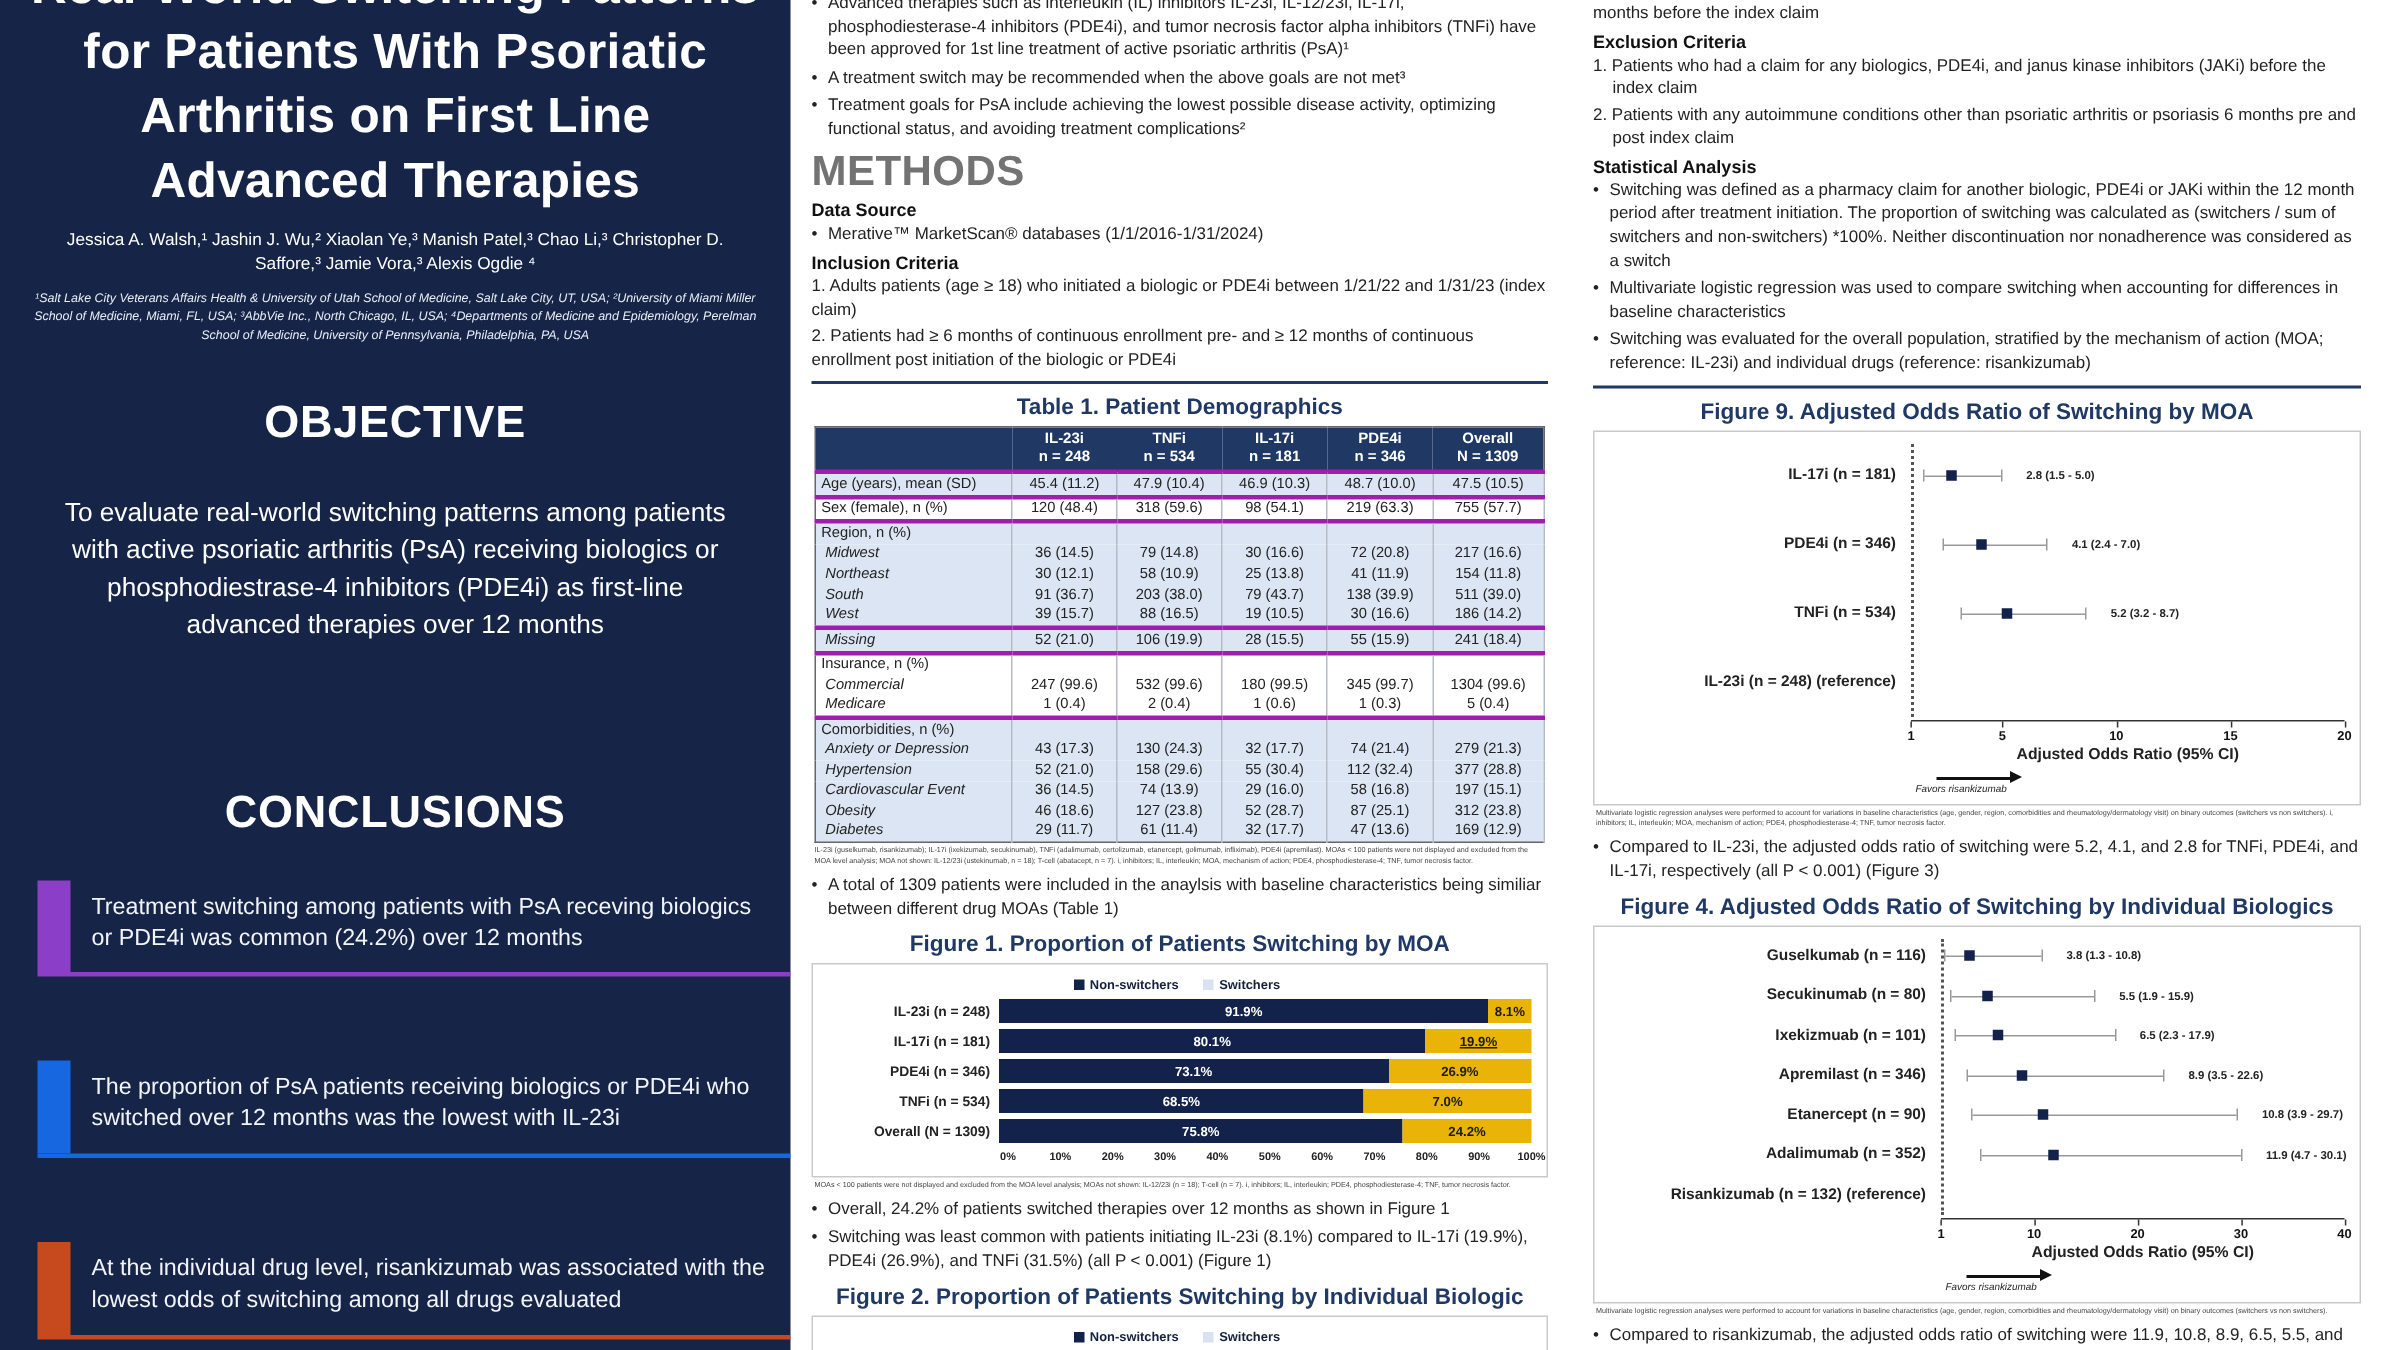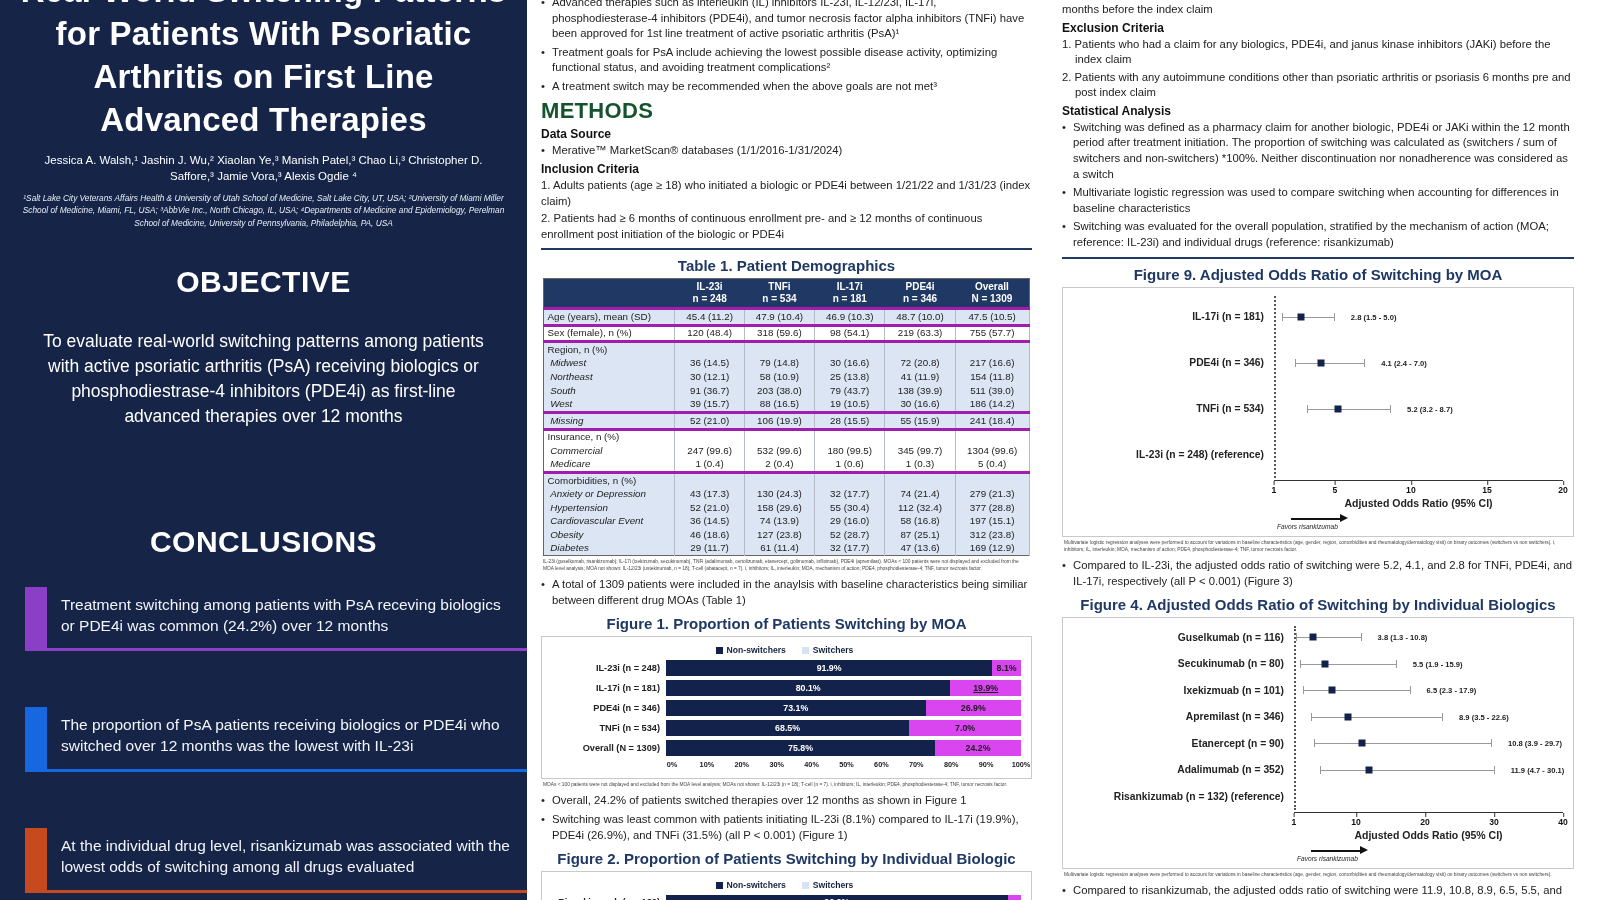--- a/index.html
+++ b/index.html
@@ -26,21 +26,21 @@
   .cgap { margin-top:56px; }
 
   
   .mid { width:513px; flex:none; padding:0 8px 0 14px; color:#222; }
   .right { width:560px; flex:none; padding:0 26px 0 22px; color:#222; }
   .bl { position:relative; padding-left:11px; font-size:11.3px; line-height:1.38; margin-bottom:3px; }
   .bl::before { content:"\2022"; position:absolute; left:0; }
   .num { font-size:11.3px; line-height:1.38; margin-bottom:2px; }
   .right .num { padding-left:13px; text-indent:-13px; }
   .sublabel { font-weight:bold; font-size:12px; margin:3px 0 2px 0; color:#111; }
-  .secthead { color:#14532d; font-weight:bold; font-size:22px; margin:4px 0 3px 0; letter-spacing:0.3px; }
+  .secthead { color:#737373; font-weight:bold; font-size:28px; margin:4px 0 3px 0; letter-spacing:0.3px; }
   .navyrule { border-top:2px solid #1f3864; margin-top:6px; }
   .figtitle { color:#1f3864; font-weight:bold; font-size:15px; text-align:center; margin:7px 0 4px 0; }
   .figbox { border:1px solid #c9c9c9; background:#fff; padding:6px 10px 6px 6px; }
   .tinynote { font-size:4.8px; color:#444; line-height:1.45; margin:3px 2px 4px 2px; }
 
   
   table.t1 { border-collapse:collapse; width:99%; margin:2px auto 0 auto; border:1px solid #666;
              font-size:9.8px; }
   .t1 th { background:#1f3864; color:#fff; font-weight:bold; text-align:center;
            padding:2px 1px; font-size:10px; line-height:1.2; }
@@ -60,21 +60,21 @@
   .sw.light { background:#d9e2f3; }
   .brow { display:flex; align-items:center; margin:4px 0; }
   .blabel { width:118px; flex:none; text-align:right; font-weight:bold; font-size:9.2px;
             padding-right:6px; white-space:nowrap; }
   .btrack { flex:1; display:flex; height:16px; }
   #fig2 .btrack { height:14px; }
   #fig2 .brow { margin:3.5px 0; }
   .seg { display:flex; align-items:center; justify-content:center; font-size:8.8px;
          font-weight:bold; white-space:nowrap; overflow:visible; }
   .seg.dark { background:#13224a; color:#fff; }
-  .seg.light { background:#d946ef; color:#1a1a1a; }
+  .seg.light { background:#eab308; color:#1a1a1a; }
   .baxis { position:relative; height:12px; margin-left:124px; margin-top:3px; }
   .btick { position:absolute; transform:translateX(-50%); font-size:7.3px; font-weight:bold; color:#222; }
 
   
   .fwrap { position:relative; }
   .frow { display:flex; align-items:center; }
   .f3 .frow { height:46px; }
   .f4 .frow { height:26.5px; }
   .flabel { flex:none; text-align:right; font-weight:bold; font-size:10.3px; padding-right:10px;
             white-space:nowrap; }
@@ -138,22 +138,22 @@
     <div class="conclusion cgap" style="border-bottom-color: rgb(198, 74, 30);">
       <div class="cbar" style="background: rgb(198, 74, 30);"></div>
       <div class="ctext">At the individual drug level, risankizumab was associated with the lowest odds of switching among all drugs evaluated</div>
     </div>
 
   </div>
 
   <div class="mid">
     <div class="mid-top">
       <div class="bl">Advanced therapies such as interleukin (IL) inhibitors IL-23i, IL-12/23i, IL-17i, phosphodiesterase-4 inhibitors (PDE4i), and tumor necrosis factor alpha inhibitors (TNFi) have been approved for 1st line treatment of active psoriatic arthritis (PsA)¹</div>
+      <div class="bl">A treatment switch may be recommended when the above goals are not met³</div>
       <div class="bl">Treatment goals for PsA include achieving the lowest possible disease activity, optimizing functional status, and avoiding treatment complications²</div>
-      <div class="bl">A treatment switch may be recommended when the above goals are not met³</div>
     </div>
 
     <div class="secthead">METHODS</div>
     <div class="sublabel">Data Source</div>
     <div class="bl">Merative™ MarketScan® databases (1/1/2016-1/31/2024)</div>
     <div class="sublabel">Inclusion Criteria</div>
     <div class="num">1. Adults patients (age ≥ 18) who initiated a biologic or PDE4i between 1/21/22 and 1/31/23 (index claim)</div>
     <div class="num">2. Patients had ≥ 6 months of continuous enrollment pre- and ≥ 12 months of continuous enrollment post initiation of the biologic or PDE4i</div>
     <div class="navyrule"></div>
 

